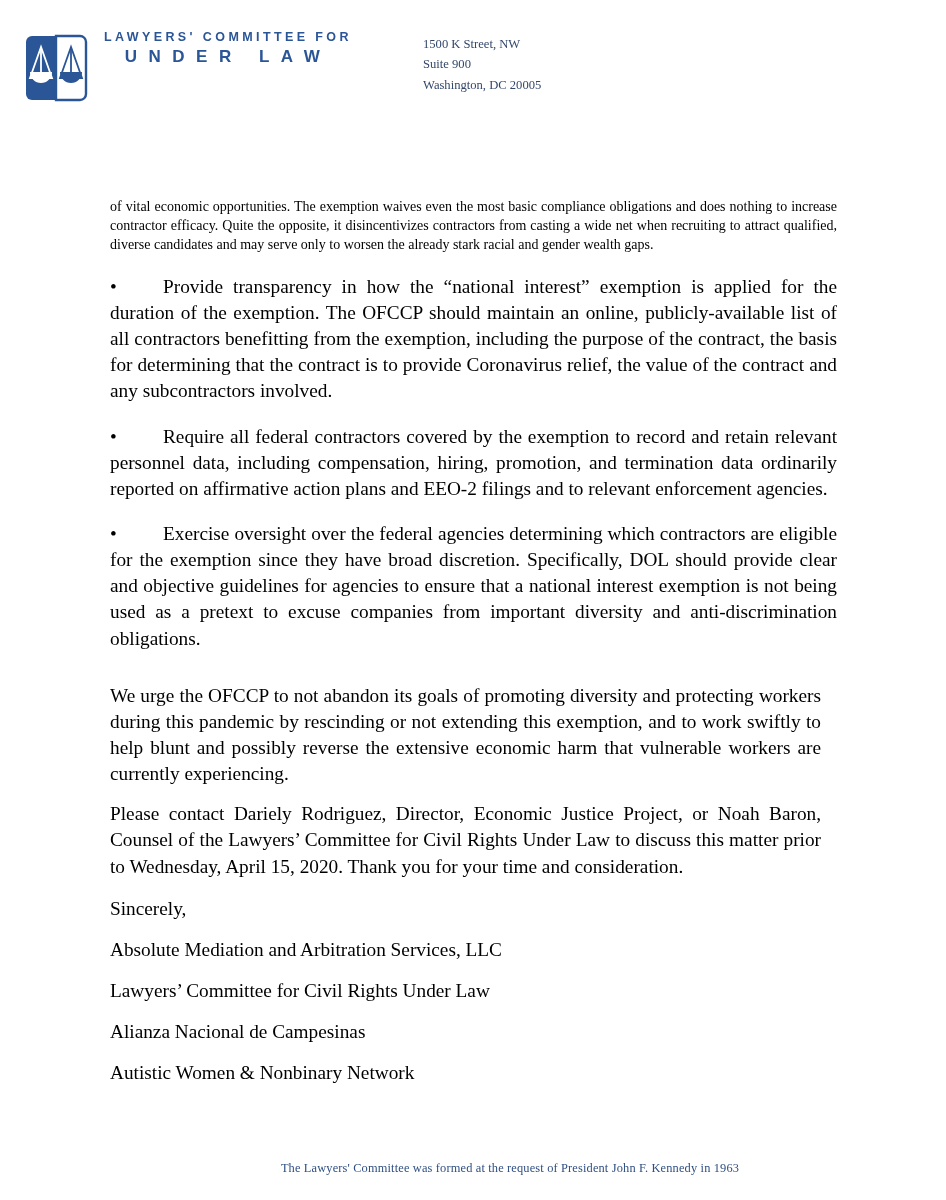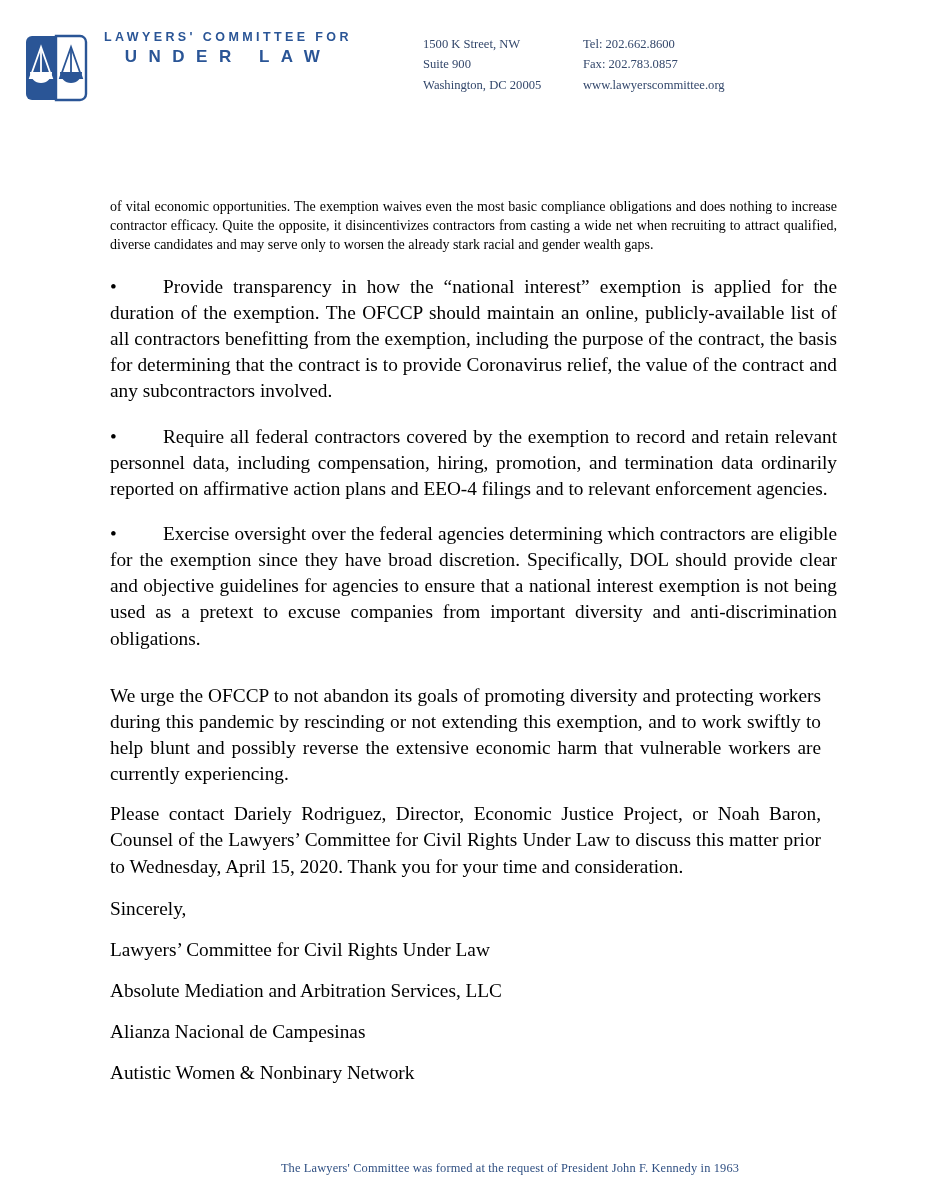--- a/index.html
+++ b/index.html
@@ -204,49 +204,44 @@
       <div class="wm-bot">UNDER LAW</div>
     </div>
   </div>
 
   <div class="contact">
     <div class="contact-col-1">
       <div>1500 K Street, NW</div>
       <div>Suite 900</div>
       <div>Washington, DC 20005</div>
     </div>
-    <div class="contact-col-2">
-      <div>Tel:  202.662.8600</div>
-      <div>Fax: 202.783.0857</div>
-      <div>www.lawyerscommittee.org</div>
-    </div>
   </div>
 
 </div>
 
 <div class="page-body">
 
   <p class="para">of vital economic opportunities. The exemption waives even the most basic compliance obligations and does nothing to increase contractor efficacy. Quite the opposite, it disincentivizes contractors from casting a wide net when recruiting to attract qualified, diverse candidates and may serve only to worsen the already stark racial and gender wealth gaps.</p>
 
   <p class="bullet"><span class="bullet-dot">•</span><span class="bullet-gap"></span><span>Provide transparency in how the “national interest” exemption is applied for the duration of the exemption. The OFCCP should maintain an online, publicly-available list of all contractors benefitting from the exemption, including the purpose of the contract, the basis for determining that the contract is to provide Coronavirus relief, the value of the contract and any subcontractors involved.</span></p>
 
-  <p class="bullet"><span class="bullet-dot">•</span><span class="bullet-gap"></span><span>Require all federal contractors covered by the exemption to record and retain relevant personnel data, including compensation, hiring, promotion, and termination data ordinarily reported on affirmative action plans and EEO-4 filings and to relevant enforcement agencies.</span></p>
+  <p class="bullet"><span class="bullet-dot">•</span><span class="bullet-gap"></span><span>Require all federal contractors covered by the exemption to record and retain relevant personnel data, including compensation, hiring, promotion, and termination data ordinarily reported on affirmative action plans and EEO-2 filings and to relevant enforcement agencies.</span></p>
 
   <p class="bullet"><span class="bullet-dot">•</span><span class="bullet-gap"></span><span>Exercise oversight over the federal agencies determining which contractors are eligible for the exemption since they have broad discretion.  Specifically, DOL should provide clear and objective guidelines for agencies to ensure that a national interest exemption is not being used as a pretext to excuse companies from important diversity and anti-discrimination obligations.</span></p>
 
   <div class="gap-before-closing"></div>
 
   <p class="closing">We urge the OFCCP to not abandon its goals of promoting diversity and protecting workers during this pandemic by rescinding or not extending this exemption, and to work swiftly to help blunt and possibly reverse the extensive economic harm that vulnerable workers are currently experiencing.</p>
 
   <p class="closing">Please contact Dariely Rodriguez, Director, Economic Justice Project, or Noah Baron, Counsel of the Lawyers’ Committee for Civil Rights Under Law to discuss this matter prior to Wednesday, April 15, 2020. Thank you for your time and consideration.</p>
 
   <div class="signers">
     <div class="sign-off">Sincerely,</div>
+    <div class="signer">Absolute Mediation and Arbitration Services, LLC</div>
     <div class="signer">Lawyers’ Committee for Civil Rights Under Law</div>
-    <div class="signer">Absolute Mediation and Arbitration Services, LLC</div>
     <div class="signer">Alianza Nacional de Campesinas</div>
     <div class="signer">Autistic Women &amp; Nonbinary Network</div>
 
   </div>
 
 </div>
 
 <div class="footer">
   <span class="footer-text">The Lawyers' Committee was formed at the request of President John F. Kennedy in 1963</span>
 </div>

